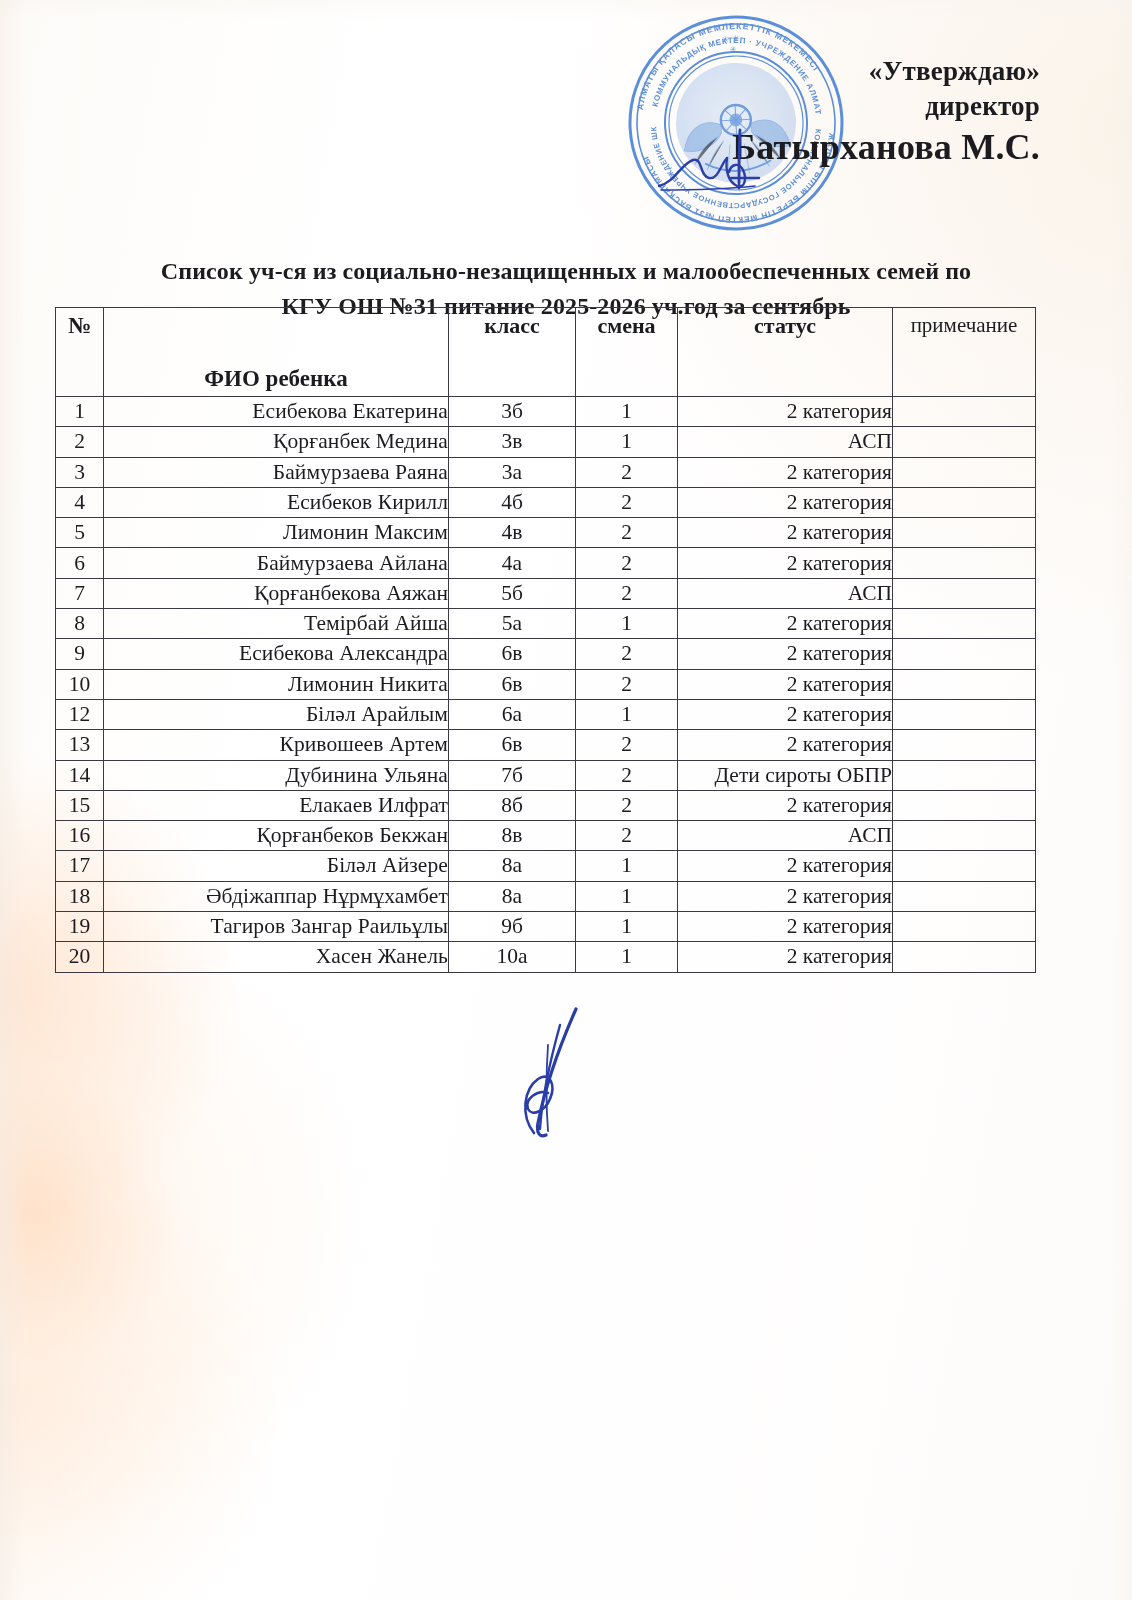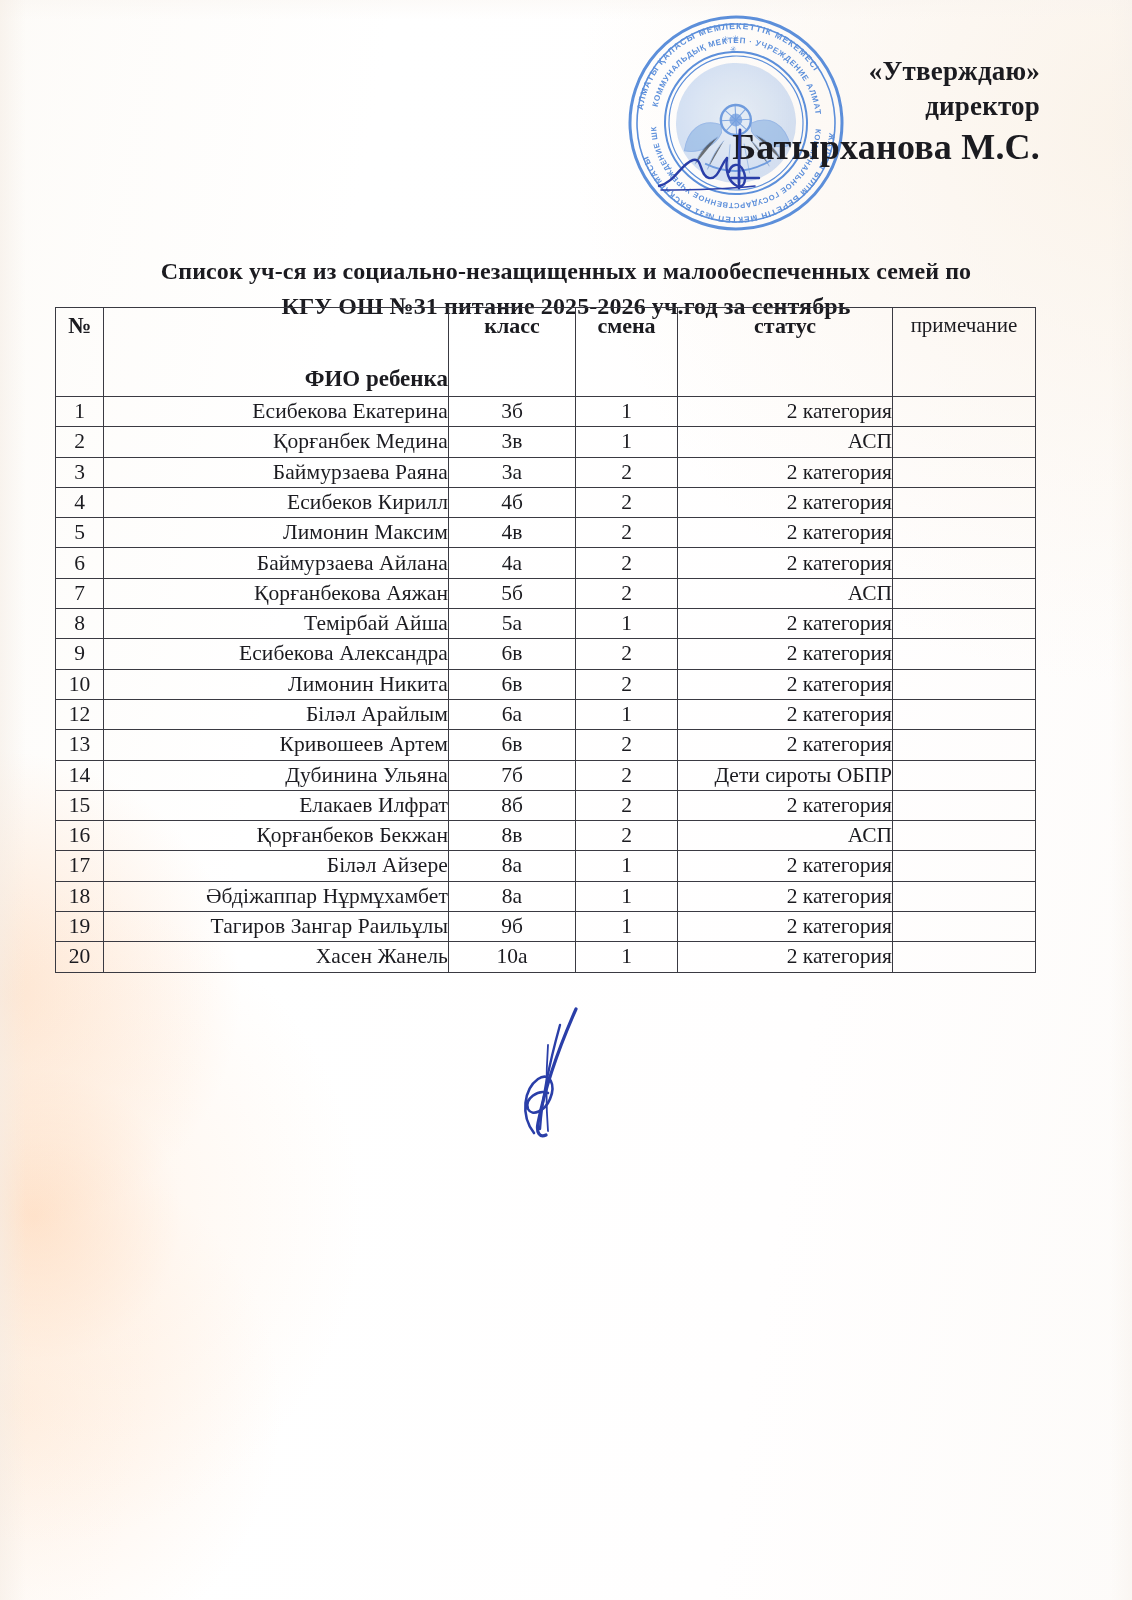--- a/index.html
+++ b/index.html
@@ -125,21 +125,21 @@
     display: block;
     padding-top: 5px;
     text-align: center;
     font-weight: bold;
     font-size: 22px;
   }
   th.h-note .hdr-top { font-weight: normal; font-size: 21px; }
   th.h-no .hdr-top { font-weight: bold; font-size: 23px; }
   th .hdr-bottom {
     display: block;
-    text-align: right;
+    text-align: center;
     font-weight: bold;
     font-size: 23px;
     position: absolute;
     left: 0; right: 0;
     bottom: 4px;
     margin-top: 20px;
   }
   th.h-name { position: relative; }
 
   tbody td {

